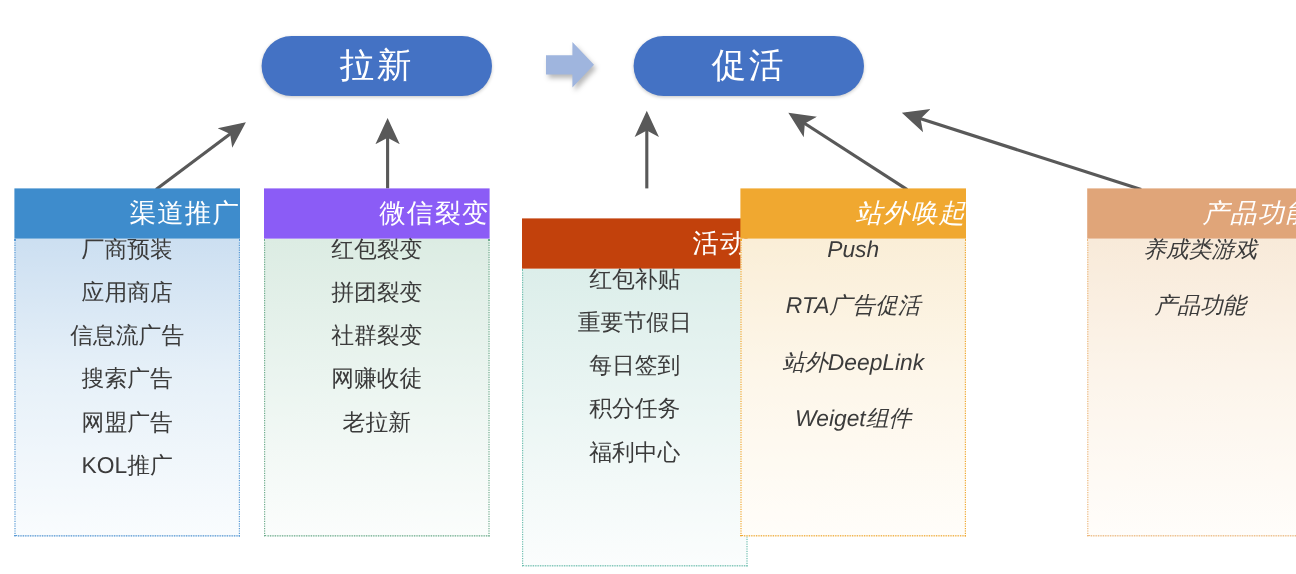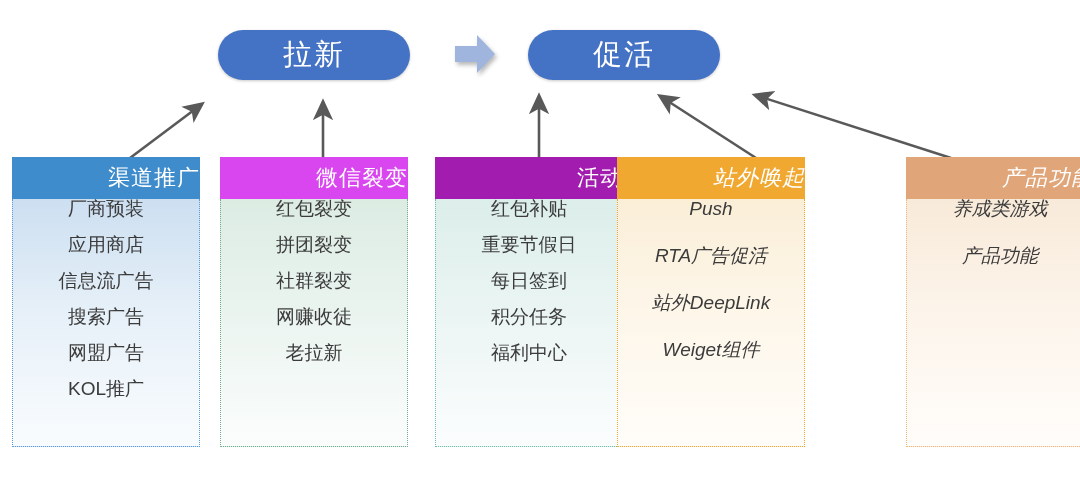--- a/index.html
+++ b/index.html
@@ -97,30 +97,30 @@
   #card-channel { left: 12px; }
   #card-channel .card-head { background: #3E8CCC; }
   #card-channel .card-body {
     border-color: #5B9BD5;
     background: linear-gradient(to bottom, #ccdff1 0%, #e6f0f8 45%, #f9fcfe 100%);
   }
   #card-channel .card-item { margin-bottom: 17px; }
 
   
   #card-wechat { left: 220px; }
-  #card-wechat .card-head { background: #d946ef; }
+  #card-wechat .card-head { background: #8b5cf6; }
   #card-wechat .card-body {
     border-color: #70AD8E;
     background: linear-gradient(to bottom, #dcece3 0%, #eaf4ef 45%, #fbfdfc 100%);
   }
   #card-wechat .card-item { margin-bottom: 17px; }
 
   
   #card-activity { left: 435px; }
-  #card-activity .card-head { background: #a21caf; }
+  #card-activity .card-head { background: #c2410c; margin-top: 25px; }
   #card-activity .card-body {
     border-color: #6FBFB0;
     background: linear-gradient(to bottom, #dceeea 0%, #eaf5f3 45%, #fbfdfd 100%);
   }
   #card-activity .card-item { margin-bottom: 17px; }
 
   
   #card-offsite { left: 617px; font-style: italic; }
   #card-offsite .card-head { background: #F0A830; }
   #card-offsite .card-body {

